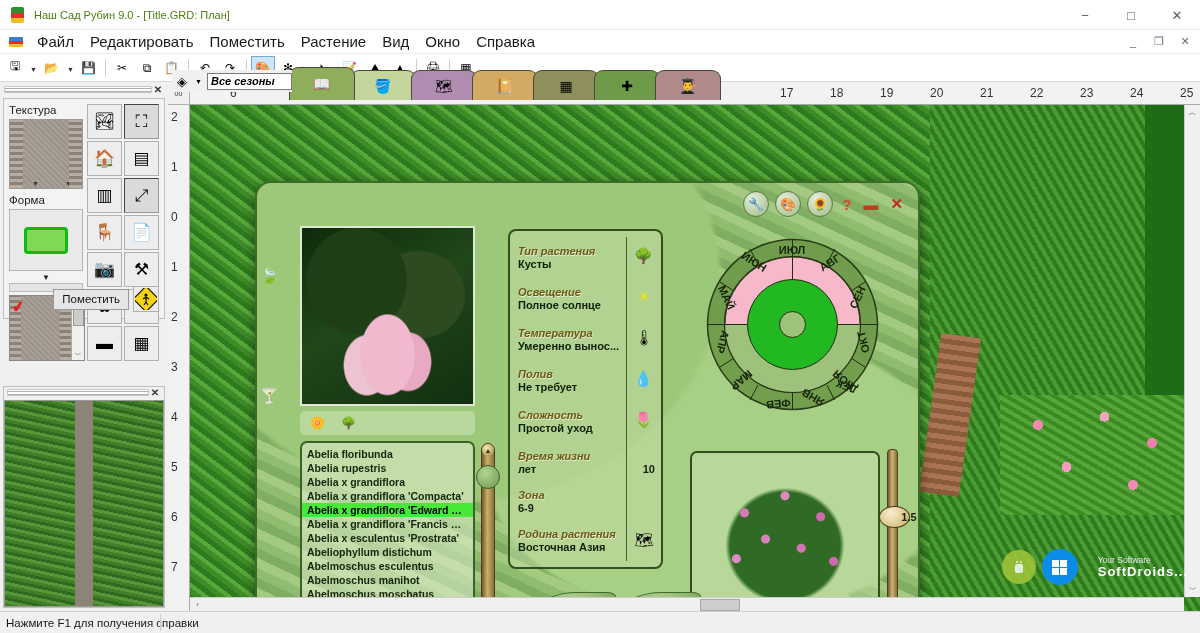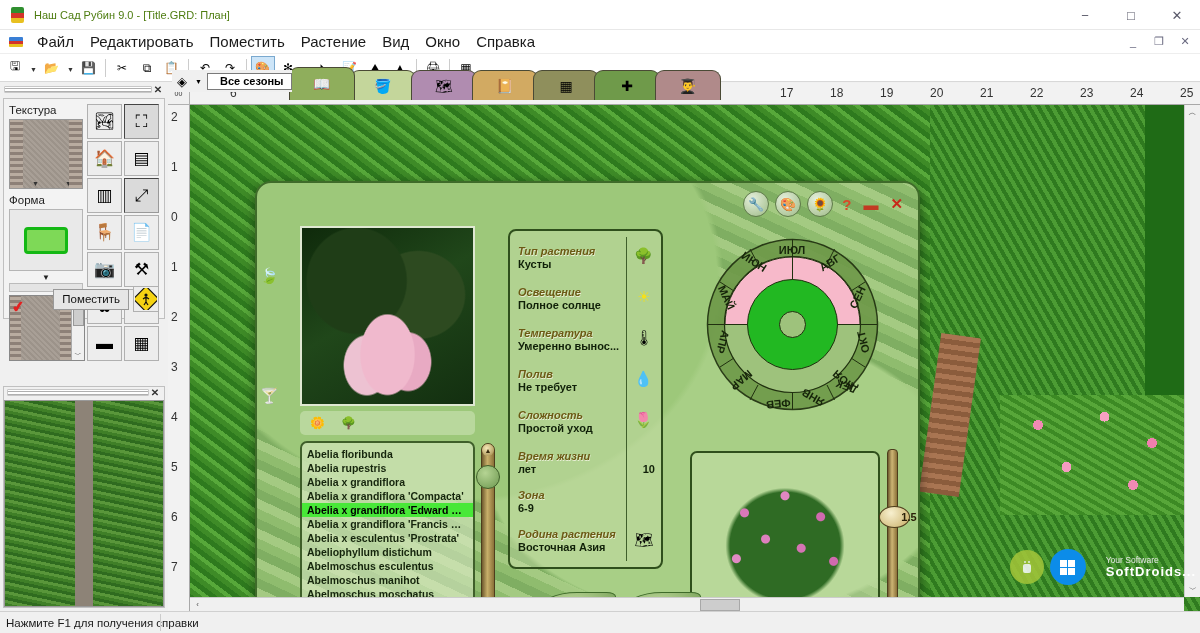--- a/index.html
+++ b/index.html
@@ -265,21 +265,21 @@
     border-radius:9px 9px 0 0;margin-right:-5px;
     display:flex;align-items:center;justify-content:center;font-size:14px;position:relative;}
   .tab.active{z-index:5;height:33px;margin-top:-3px;}
 
   
   .statusbar{position:absolute;left:0;right:0;bottom:0;height:22px;background:#f0f0f0;
     border-top:1px solid #d0d0d0;display:flex;align-items:center;padding-left:6px;}
   .status-text{font-size:11.5px;color:#1a1a1a;}
   .status-sep{position:absolute;left:160px;top:2px;bottom:2px;width:1px;background:#ccc;}
 
-  .watermark{position:absolute;right:4px;bottom:26px;display:flex;align-items:center;
+  .watermark{position:absolute;right:12px;bottom:26px;display:flex;align-items:center;
     gap:20px;z-index:50;}
   .wm-and{width:34px;height:34px;border-radius:50%;background:#a4c639;opacity:.85;
     display:flex;align-items:center;justify-content:center;}
   .wm-win{width:36px;height:36px;border-radius:50%;background:#0c8ce9;margin-left:-14px;
     display:flex;align-items:center;justify-content:center;}
   .wm-txt{display:flex;flex-direction:column;line-height:1.05;}
   .wm-top{font-size:8.5px;color:#e8e8e8;}
   .wm-bot{font-size:13px;font-weight:bold;color:#fff;letter-spacing:1px;}
 </style>
 </head>
@@ -334,21 +334,21 @@
   <div class="tb-btn">▲</div>
   <div class="tb-sep"></div>
   <div class="tb-btn">🖨</div>
   <div class="tb-sep"></div>
   <div class="tb-btn">▦</div>
 </div>
 
 <div style="position:absolute;left:172px;top:70px;width:120px;height:22px;display:flex;align-items:center;gap:3px;z-index:40;background:#f0f0f0;">
   <div style="width:20px;text-align:center;font-size:13px;">◈</div>
   <div style="width:9px;font-size:7px;">▼</div>
-  <div style="flex:1;height:17px;border:1px solid #7a7a7a;background:#fff;display:flex;align-items:center;padding-left:12px;font-size:11px;font-weight:bold;">Все сезоны</div>
+  <div style="flex:1;height:17px;border:1px solid #7a7a7a;background:#fff;display:flex;align-items:center;padding-left:3px;font-size:11px;font-weight:bold;font-style:italic;">Все сезоны</div>
 </div>
 
 <div class="tabstrip">
   <div class="tab active" style="background:#8fae5c">
     <span>📖</span>
   </div>
   <div class="tab" style="background:#c4d69b">
     <span>🪣</span>
   </div>
   <div class="tab" style="background:#b08cb0">

